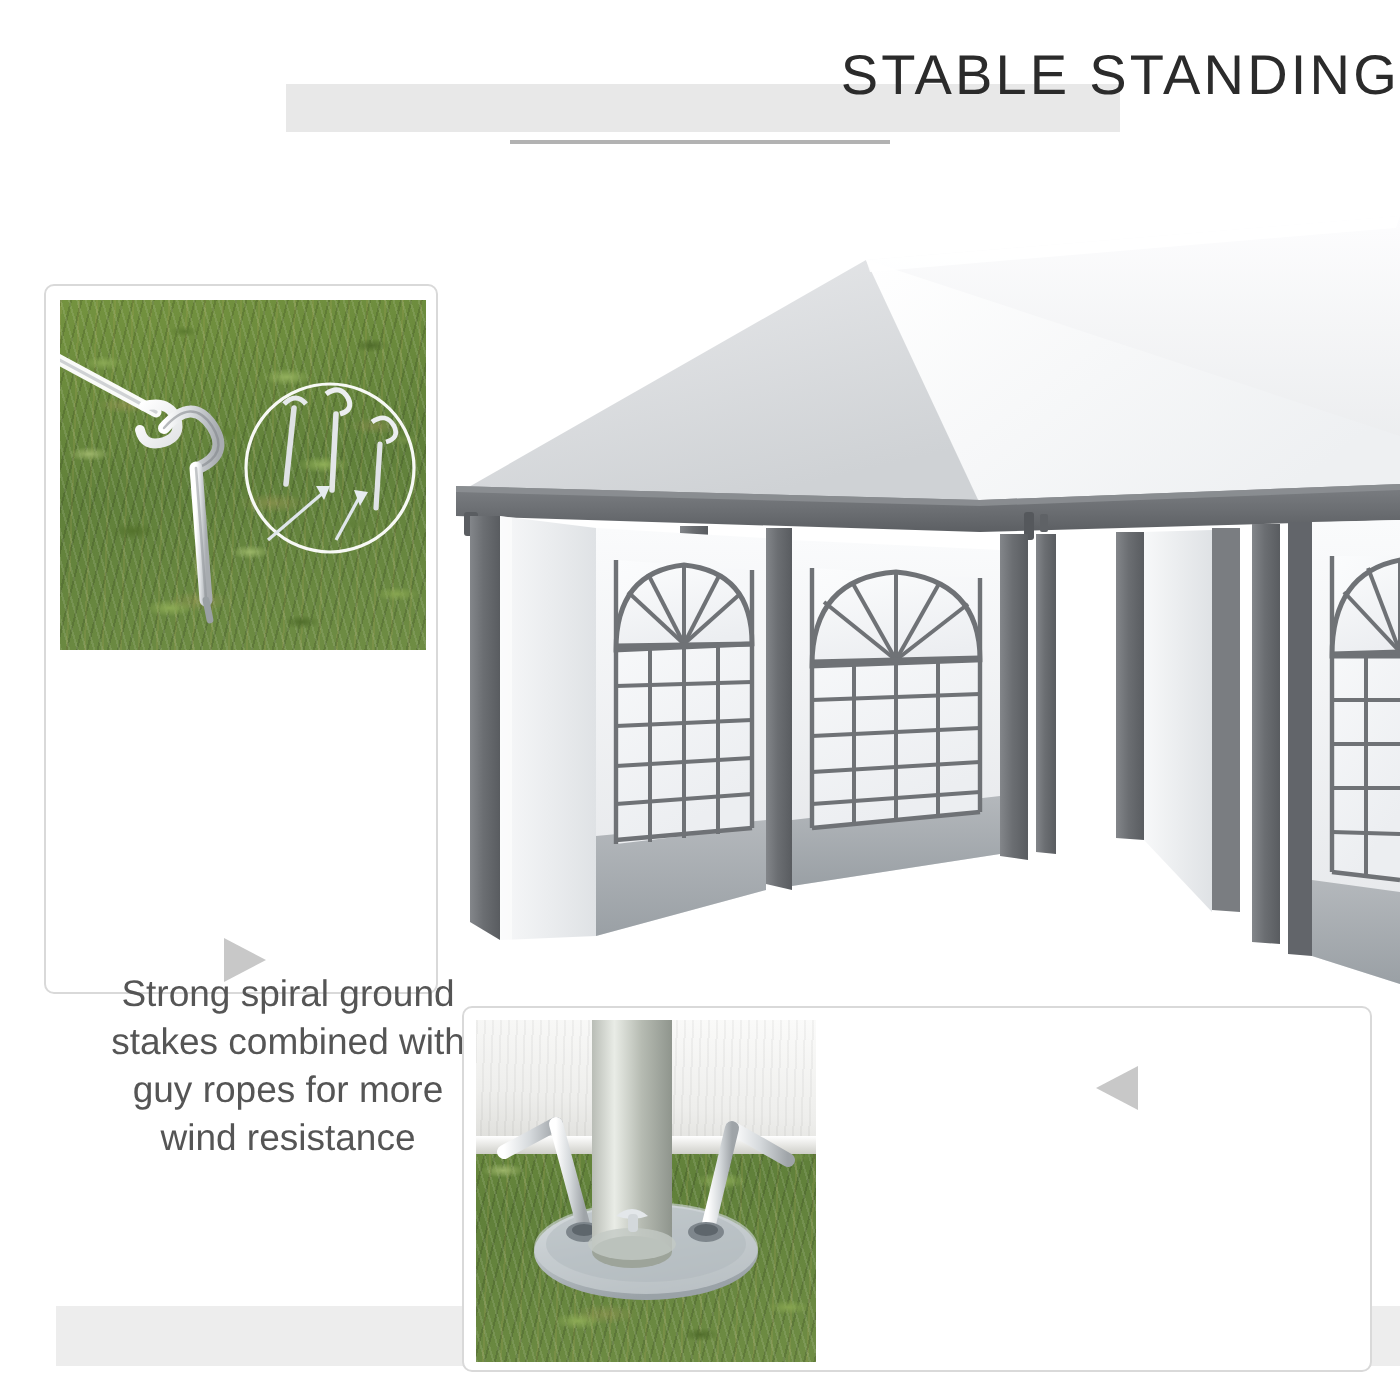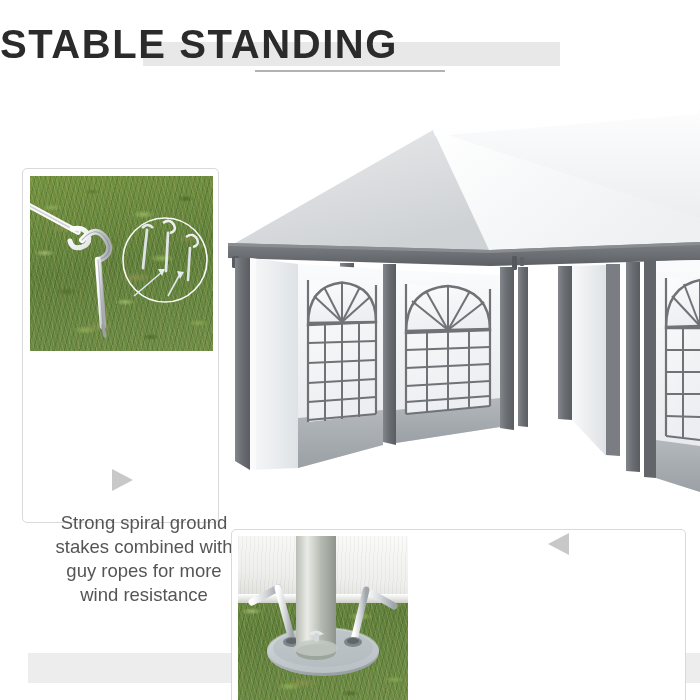--- a/index.html
+++ b/index.html
@@ -23,23 +23,23 @@
     top: 42px;
     width: 417px;
     height: 24px;
     background: #e8e8e8;
   }
   .page-title {
     position: absolute;
     left: 0;
     top: 22px;
     width: 700px;
-    text-align: left;
-    font-size: 40px;
-    font-weight: bold;
+    text-align: right;
+    font-size: 28px;
+    font-weight: normal;
     letter-spacing: 1.6px;
     color: #2b2b2b;
     font-family: "Liberation Sans", sans-serif;
     white-space: nowrap;
   }
   .title-rule {
     position: absolute;
     left: 255px;
     top: 70px;
     width: 190px;
@@ -55,21 +55,20 @@
     background: #ededed;
   }
 
   
   .card {
     position: absolute;
     background: #ffffff;
     border: 1px solid #d9d9d9;
     border-radius: 5px;
     box-sizing: border-box;
-    margin-top: 26px;
   }
   .card-left {
     left: 22px;
     top: 142px;
     width: 197px;
     height: 355px;
   }
   .card-bottom {
     left: 231px;
     top: 503px;

